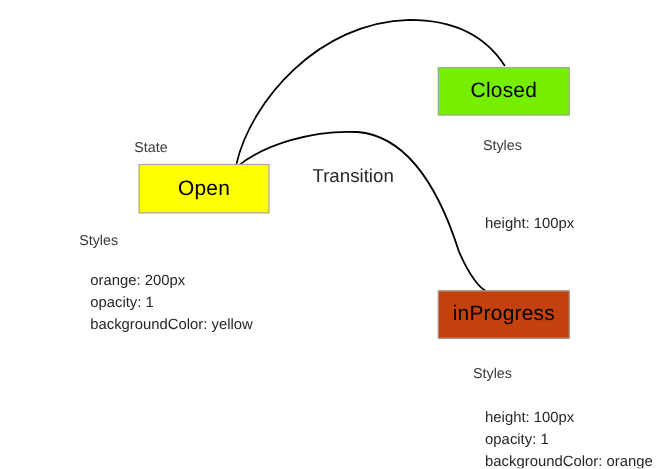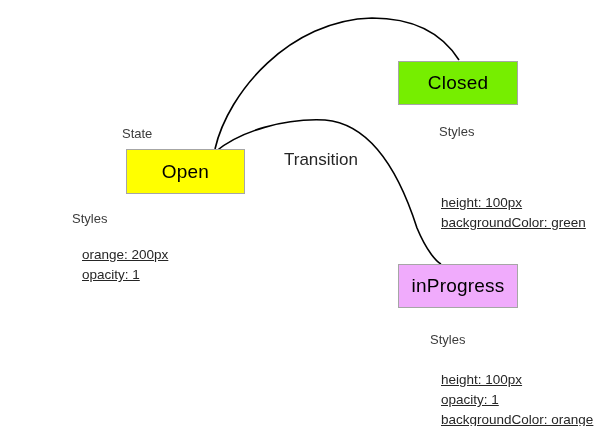--- a/index.html
+++ b/index.html
@@ -66,21 +66,20 @@
   }
   .styles-block {
     position: absolute;
     font-size: 13.5px;
     color: #262626;
     white-space: nowrap;
     line-height: 20px;
   }
   .styles-block .prop {
     display: block;
-    text-decoration: underline;
   }
   .cap-state      { left: 122px; top: 126px; }
   .cap-styles-open{ left: 72px;  top: 211px; }
   .cap-styles-cl  { left: 439px; top: 124px; }
   .cap-styles-ip  { left: 430px; top: 332px; }
 
   .props-open { left: 82px;  top: 245px; }
   .props-cl   { left: 441px; top: 193px; }
   .props-ip   { left: 441px; top: 370px; }
 
@@ -109,38 +108,38 @@
   <span class="caption cap-state">State</span>
 
   <div class="node node-open" style="background: rgb(255, 255, 0);">
     <span>Open</span>
   </div>
 
   <div class="node node-closed" style="background: rgb(118, 238, 0);">
     <span>Closed</span>
   </div>
 
-  <div class="node node-inprogress" style="background: #f0abfc;">
+  <div class="node node-inprogress" style="background: #c2410c;">
     <span>inProgress</span>
   </div>
 
   <div class="transition-label">
     <span class="line">Transition</span>
   </div>
 
   <span class="caption cap-styles-open">Styles</span>
   <div class="styles-block props-open">
     <span class="prop">orange: 200px</span>
     <span class="prop">opacity: 1</span>
+    <span class="prop">backgroundColor: yellow</span>
   </div>
 
   <span class="caption cap-styles-cl">Styles</span>
   <div class="styles-block props-cl">
     <span class="prop">height: 100px</span>
-    <span class="prop">backgroundColor: green</span>
   </div>
 
   <span class="caption cap-styles-ip">Styles</span>
   <div class="styles-block props-ip">
     <span class="prop">height: 100px</span>
     <span class="prop">opacity: 1</span>
     <span class="prop">backgroundColor: orange</span>
   </div>
 
 </div>

